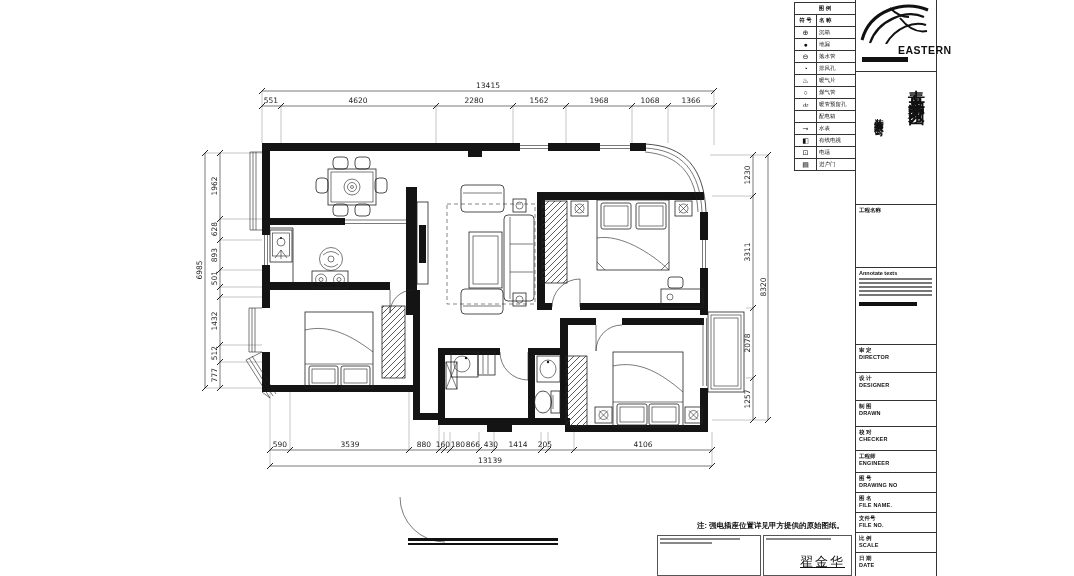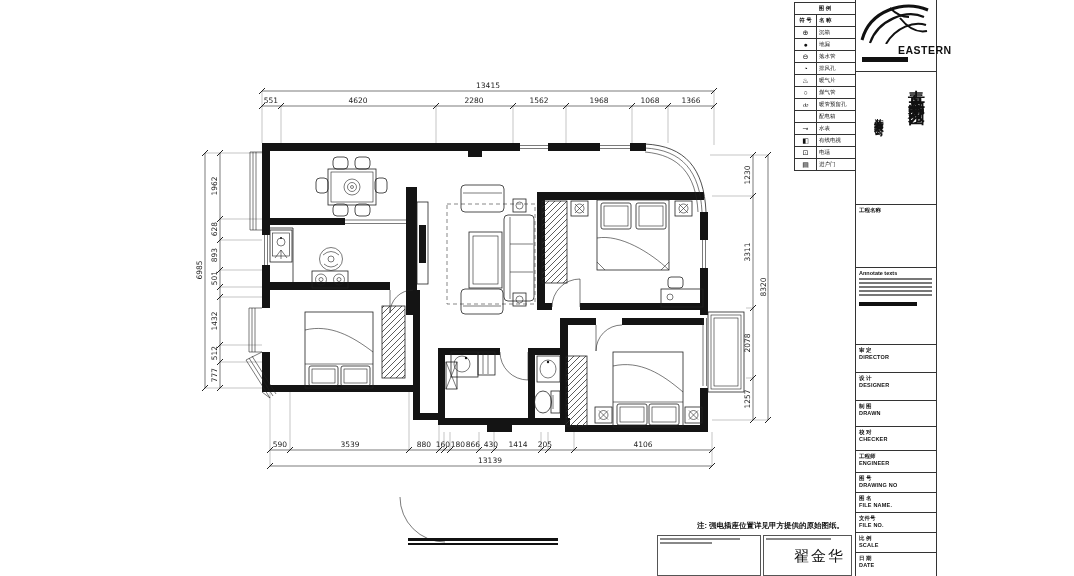--- a/index.html
+++ b/index.html
@@ -41,21 +41,21 @@
   .anno{height:77px;}
   .gbar{height:2px;background:#777;margin:2px 4px 0 3px;}
   .bbar{height:4px;background:#111;margin:6px 8px 0 3px;width:58px;}
   .fr{box-sizing:border-box;border-bottom:1px solid #333;}
   .h28{height:28px}.h26{height:26px}.h24{height:24px}.h22{height:22px}.h20{height:20px}.h18{height:18px;border-bottom:none}
   
   .note{left:657px;top:521px;font-size:7.5px;font-weight:bold;white-space:nowrap;margin-left:40px;}
   .sbox{top:535px;height:41px;border:1px solid #555;background:#fff;box-sizing:border-box;}
   .b1{left:657px;width:104px;}
   .b2{left:763px;width:89px;}
-  .sig{position:absolute;right:6px;top:11px;font-size:15px;letter-spacing:2px;}
+  .sig{position:absolute;right:6px;top:17px;font-size:13px;letter-spacing:2px;text-decoration:underline;}
   .tbar{height:2px;background:#888;margin:2px 20px 0 2px;}
   .bigtitle{left:408px;top:536px;width:160px;}
   .bigtitle .t{font-size:16px;font-weight:bold;letter-spacing:7px;white-space:nowrap;}
   .ul1{height:3px;background:#111;margin-top:2px;width:150px;}
   .ul2{height:2px;background:#111;margin-top:2px;width:150px;}
 </style>
 </head>
 <body>
 
 <svg id="plan" width="800" height="576" viewBox="0 0 800 576">

